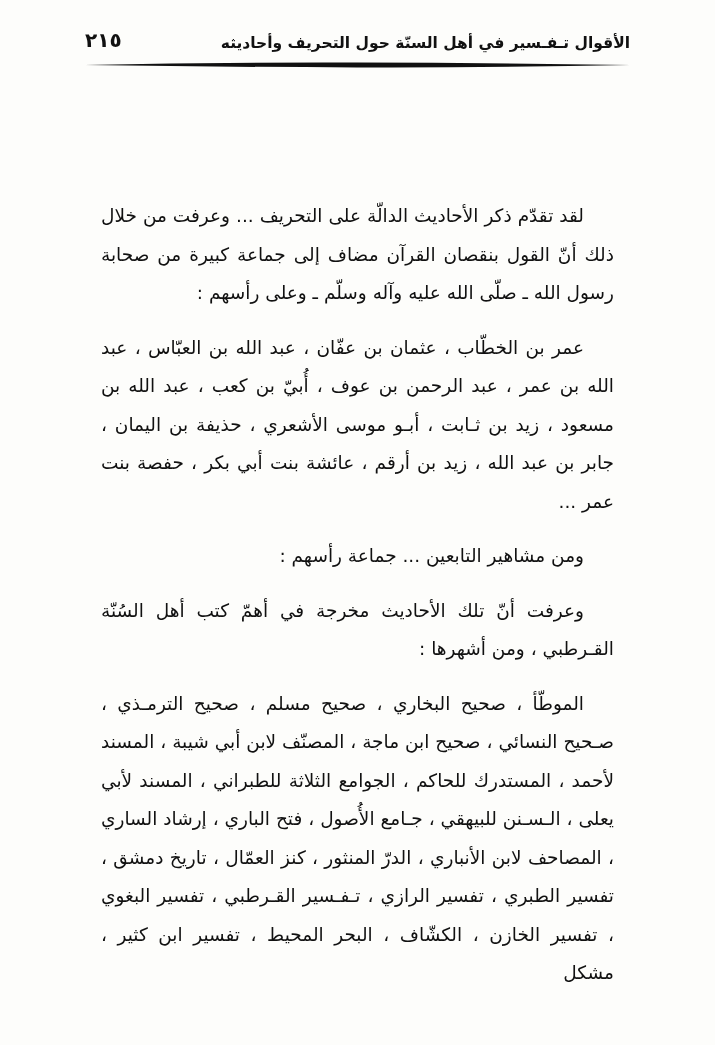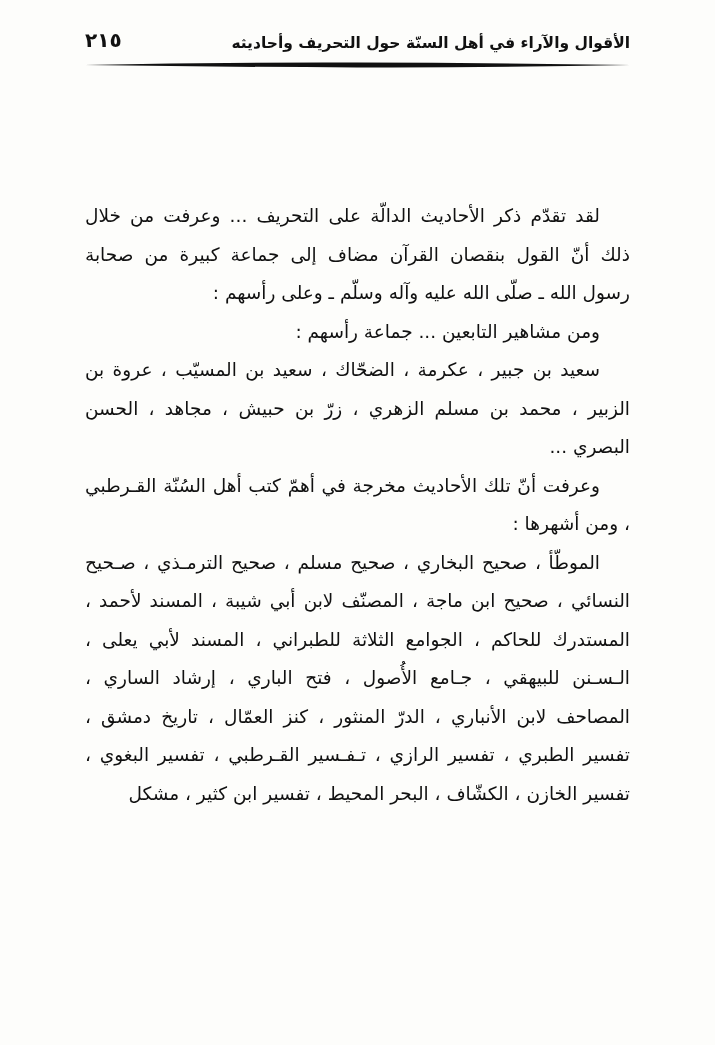--- a/index.html
+++ b/index.html
@@ -49,44 +49,44 @@
     width: 100%;
     height: 8px;
   }
   .body-text {
     margin-top: 128px;
     font-size: 18.5px;
     line-height: 38.5px;
     text-align: justify;
   }
   .body-text p {
-    margin: 0;
+    margin: 16px;
     padding: 0;
     text-indent: 30px;
   }
 </style>
 </head>
 <body>
 
 <div class="page">
   <div class="page-inner">
 
     <div class="running-header">
-      <span class="title">الأقوال والآراء في أهل السنّة حول التحريف وأحاديثه</span>
+      <span class="title">الأقوال تـفـسير في أهل السنّة حول التحريف وأحاديثه</span>
       <span class="page-num">٢١٥</span>
     </div>
 
     <div class="header-rule">
       <svg viewBox="0 0 545 8" preserveAspectRatio="none" aria-hidden="true">
         <path d="M0,4 Q136,1.2 272,1.6 Q409,2 545,4 Q409,6.8 272,6.4 Q136,6 0,4 Z" fill="#111"></path>
       </svg>
     </div>
 
     <div class="body-text">
       <p>لقد تقدّم ذكر الأحاديث الدالّة على التحريف ... وعرفت من خلال ذلك أنّ القول بنقصان القرآن مضاف إلى جماعة كبيرة من صحابة رسول الله ـ صلّى الله عليه وآله وسلّم ـ وعلى رأسهم :</p>
+      <p>عمر بن الخطّاب ، عثمان بن عفّان ، عبد الله بن العبّاس ، عبد الله بن عمر ، عبد الرحمن بن عوف ، أُبيّ بن كعب ، عبد الله بن مسعود ، زيد بن ثـابت ، أبـو موسى الأشعري ، حذيفة بن اليمان ، جابر بن عبد الله ، زيد بن أرقم ، عائشة بنت أبي بكر ، حفصة بنت عمر ...</p>
       <p>ومن مشاهير التابعين ... جماعة رأسهم :</p>
-      <p>سعيد بن جبير ، عكرمة ، الضحّاك ، سعيد بن المسيّب ، عروة بن الزبير ، محمد بن مسلم الزهري ، زرّ بن حبيش ، مجاهد ، الحسن البصري ...</p>
       <p>وعرفت أنّ تلك الأحاديث مخرجة في أهمّ كتب أهل السُنّة القـرطبي ، ومن أشهرها :</p>
       <p>الموطّأ ، صحيح البخاري ، صحيح مسلم ، صحيح الترمـذي ، صـحيح النسائي ، صحيح ابن ماجة ، المصنّف لابن أبي شيبة ، المسند لأحمد ، المستدرك للحاكم ، الجوامع الثلاثة للطبراني ، المسند لأبي يعلى ، الـسـنن للبيهقي ، جـامع الأُصول ، فتح الباري ، إرشاد الساري ، المصاحف لابن الأنباري ، الدرّ المنثور ، كنز العمّال ، تاريخ دمشق ، تفسير الطبري ، تفسير الرازي ، تـفـسير القـرطبي ، تفسير البغوي ، تفسير الخازن ، الكشّاف ، البحر المحيط ، تفسير ابن كثير ، مشكل</p>
     </div>
 
   </div>
 </div>
 
 </body></html>

